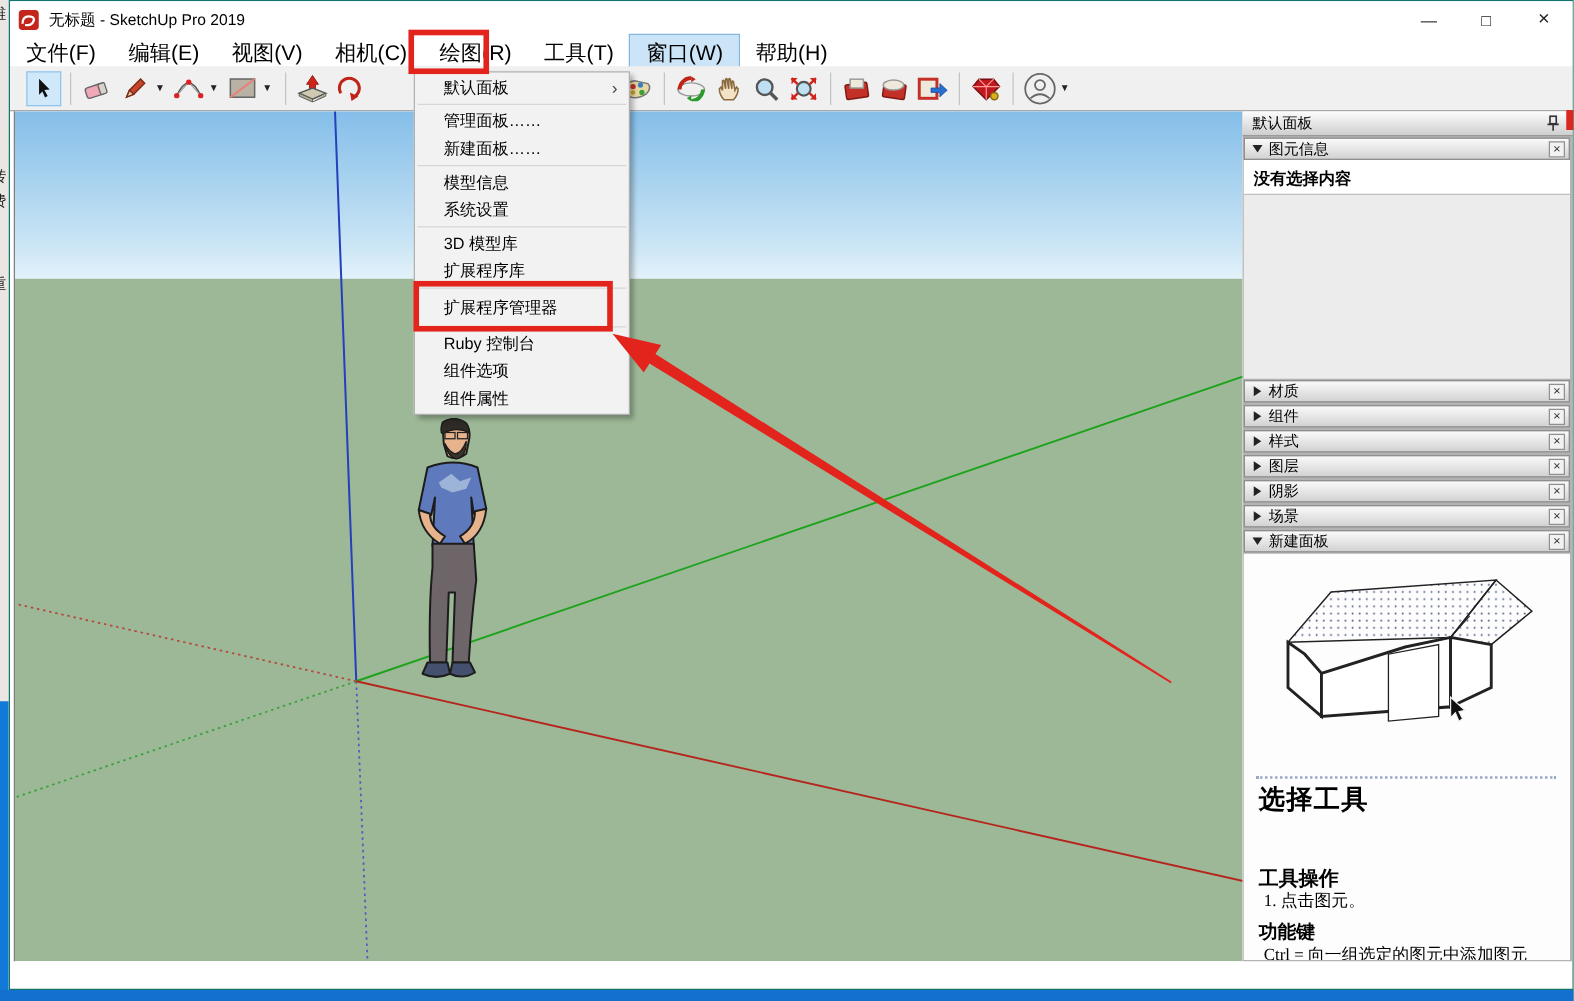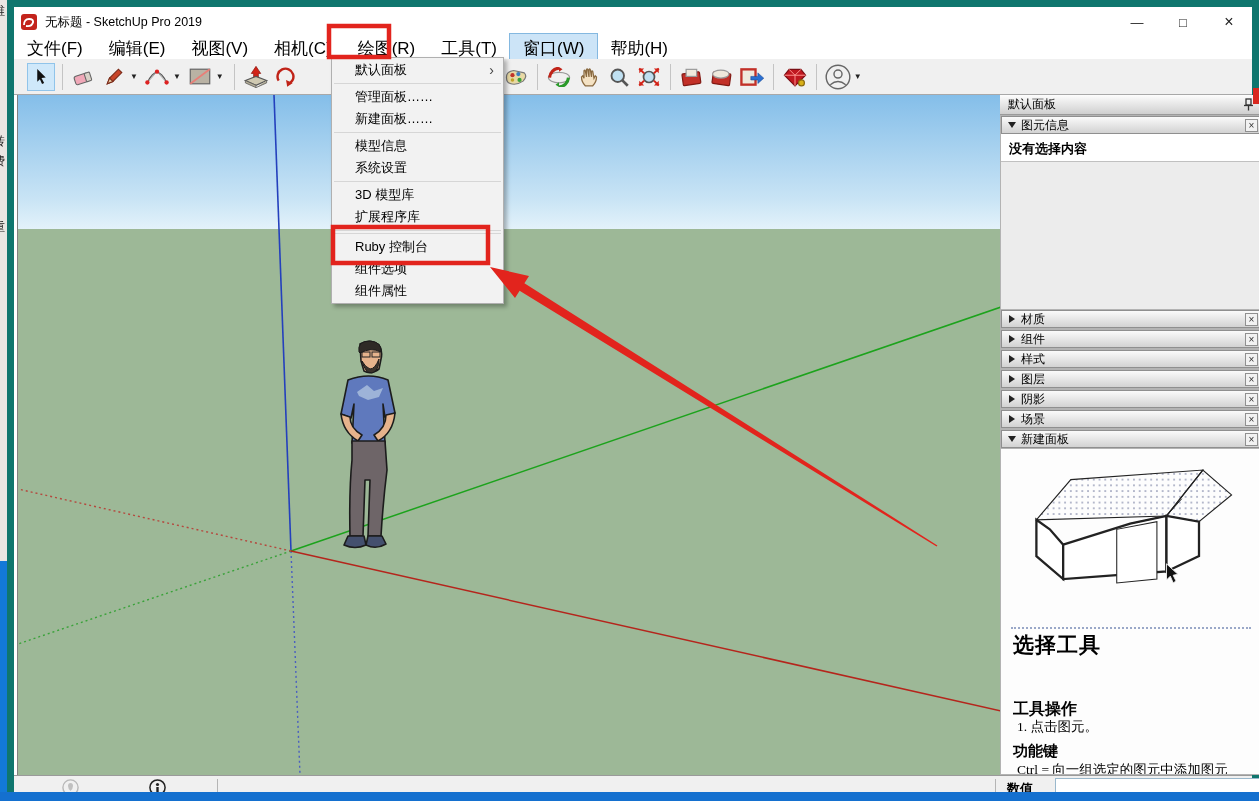--- a/index.html
+++ b/index.html
@@ -8,21 +8,21 @@
   .abs{position:absolute;}
 
   
   .bg-strip{left:0;top:0;width:7px;height:801px;background:#e9e6e3;overflow:hidden;}
   .bg-strip span{position:absolute;left:-7px;font-size:12px;color:#222;}
   .bg-blue{left:0;top:561px;width:7px;height:240px;background:#1279d8;}
   .taskbar{left:0;top:792px;width:1259px;height:9px;background:#1470cf;}
   .top-navy{left:1080px;top:0;width:145px;height:2px;background:#1b2a4a;}
 
   
-  .win{left:7px;top:0;width:1252px;height:792px;background:#fff;border:7px solid #0f766e;box-sizing:border-box;}
+  .win{left:7px;top:0;width:1252px;height:792px;background:#fff;border:1px solid #0f766e;box-sizing:border-box;}
   .titlebar{left:0;top:0;width:100%;height:30px;background:#fff;display:flex;align-items:center;}
   .logo{width:18px;height:18px;margin:0 7px 0 6px;}
   .title{font-size:12.5px;}
   .wctrl{position:absolute;right:0;top:0;height:30px;display:flex;}
   .wbtn{width:46px;height:30px;display:flex;align-items:center;justify-content:center;font-size:13px;color:#222;}
 
   .menubar{left:0;top:30px;width:100%;height:22px;background:#fff;display:flex;align-items:center;font-size:17px;}
   .mb-item{padding:3px 13px;}
   .mb-item.active{background:#cce4f7;outline:1px solid #84b8e0;}
 
@@ -372,54 +372,40 @@
         </svg>
         <div class="ins-dot"></div>
         <div class="ins-h1">选择工具</div>
         <div class="ins-h2a">工具操作</div>
         <div class="ins-s1">1. 点击图元。</div>
         <div class="ins-h2b">功能键</div>
         <div class="ins-s2">Ctrl = 向一组选定的图元中添加图元</div>
       </div>
     </div>
 
-    <div class="abs statusbar">
-      <svg class="sb-ico" style="left:48px" width="17" height="17" viewBox="0 0 17 17">
-        <circle cx="8.5" cy="8.5" r="7.6" fill="none" stroke="#b8b8b8" stroke-width="1.4"></circle>
-        <path d="M8.5,4 Q11,4 11,7 Q11,9.5 8.5,12 Q6,9.5 6,7 Q6,4 8.5,4 Z" fill="#c0c0c0"></path>
-        </svg>
-      <svg class="sb-ico" style="left:135px" width="17" height="17" viewBox="0 0 17 17">
-        <circle cx="8.5" cy="8.5" r="7.6" fill="none" stroke="#222" stroke-width="1.5"></circle>
-        <circle cx="8.5" cy="5.5" r="1.6" fill="#222"></circle>
-        <path d="M8.5,8 L8.5,13" stroke="#222" stroke-width="2.4"></path>
-        </svg>
-      <div class="sb-sep" style="left:203px"></div>
-      <div class="sb-sep" style="left:981px"></div>
-      <div class="meas-label">数值</div>
-      <input class="meas-input" value="" style="">
-    </div>
   </div>
 
   <div class="abs red-frag"></div>
 
   <div class="abs popup">
     <div class="pitem">
       <span>默认面板</span>
       <span class="sub">›</span>
     </div>
     <div class="psep"></div>
     <div class="pitem">管理面板……</div>
     <div class="pitem">新建面板……</div>
     <div class="psep"></div>
     <div class="pitem">模型信息</div>
     <div class="pitem">系统设置</div>
     <div class="psep"></div>
     <div class="pitem">3D 模型库</div>
     <div class="pitem">扩展程序库</div>
     <div class="psep"></div>
+    <div class="pitem" style="height:26px;line-height:26px">扩展程序管理器</div>
     <div class="psep"></div>
     <div class="pitem">Ruby 控制台</div>
     <div class="pitem">组件选项</div>
     <div class="pitem">组件属性</div>
   </div>
 
   <svg class="abs anno" viewBox="0 0 1259 801">
     <rect x="329" y="26" width="60" height="31" fill="none" stroke="#e2241d" stroke-width="4.5"></rect>
     <rect x="333" y="227" width="155" height="36" fill="none" stroke="#e2241d" stroke-width="4.5"></rect>
     <polygon fill="#e2241d" points="490,267 529,276 524.4,283.2 937.4,545.4 936.6,546.6 519.6,290.8 515,298"></polygon>

